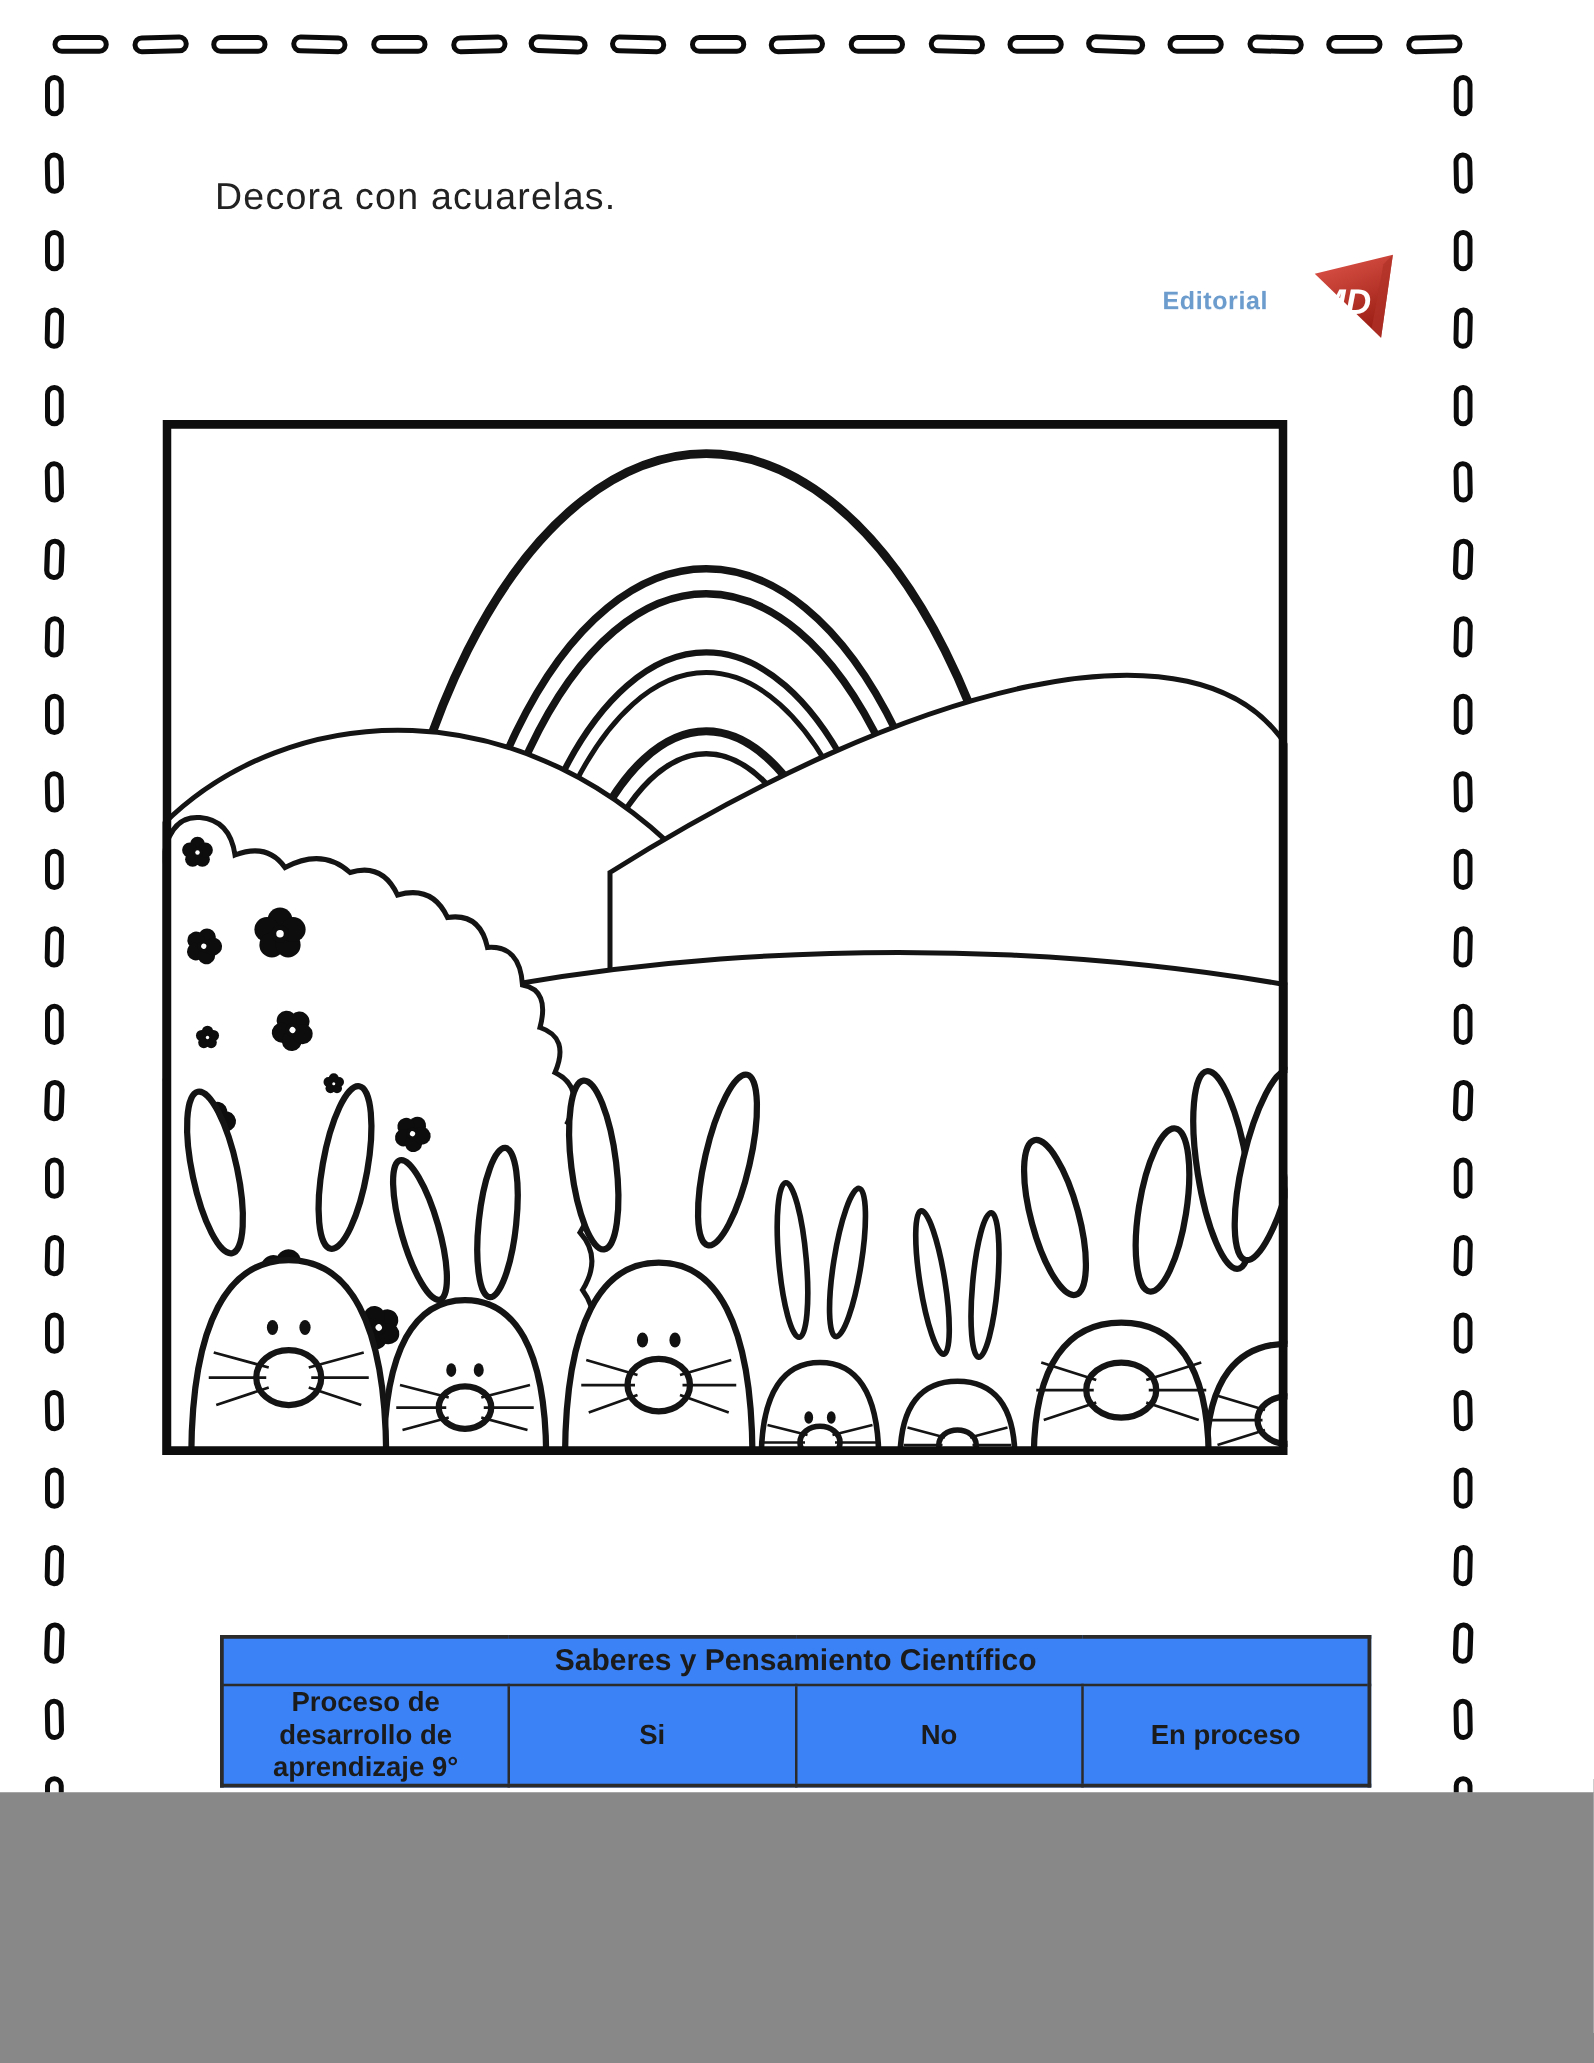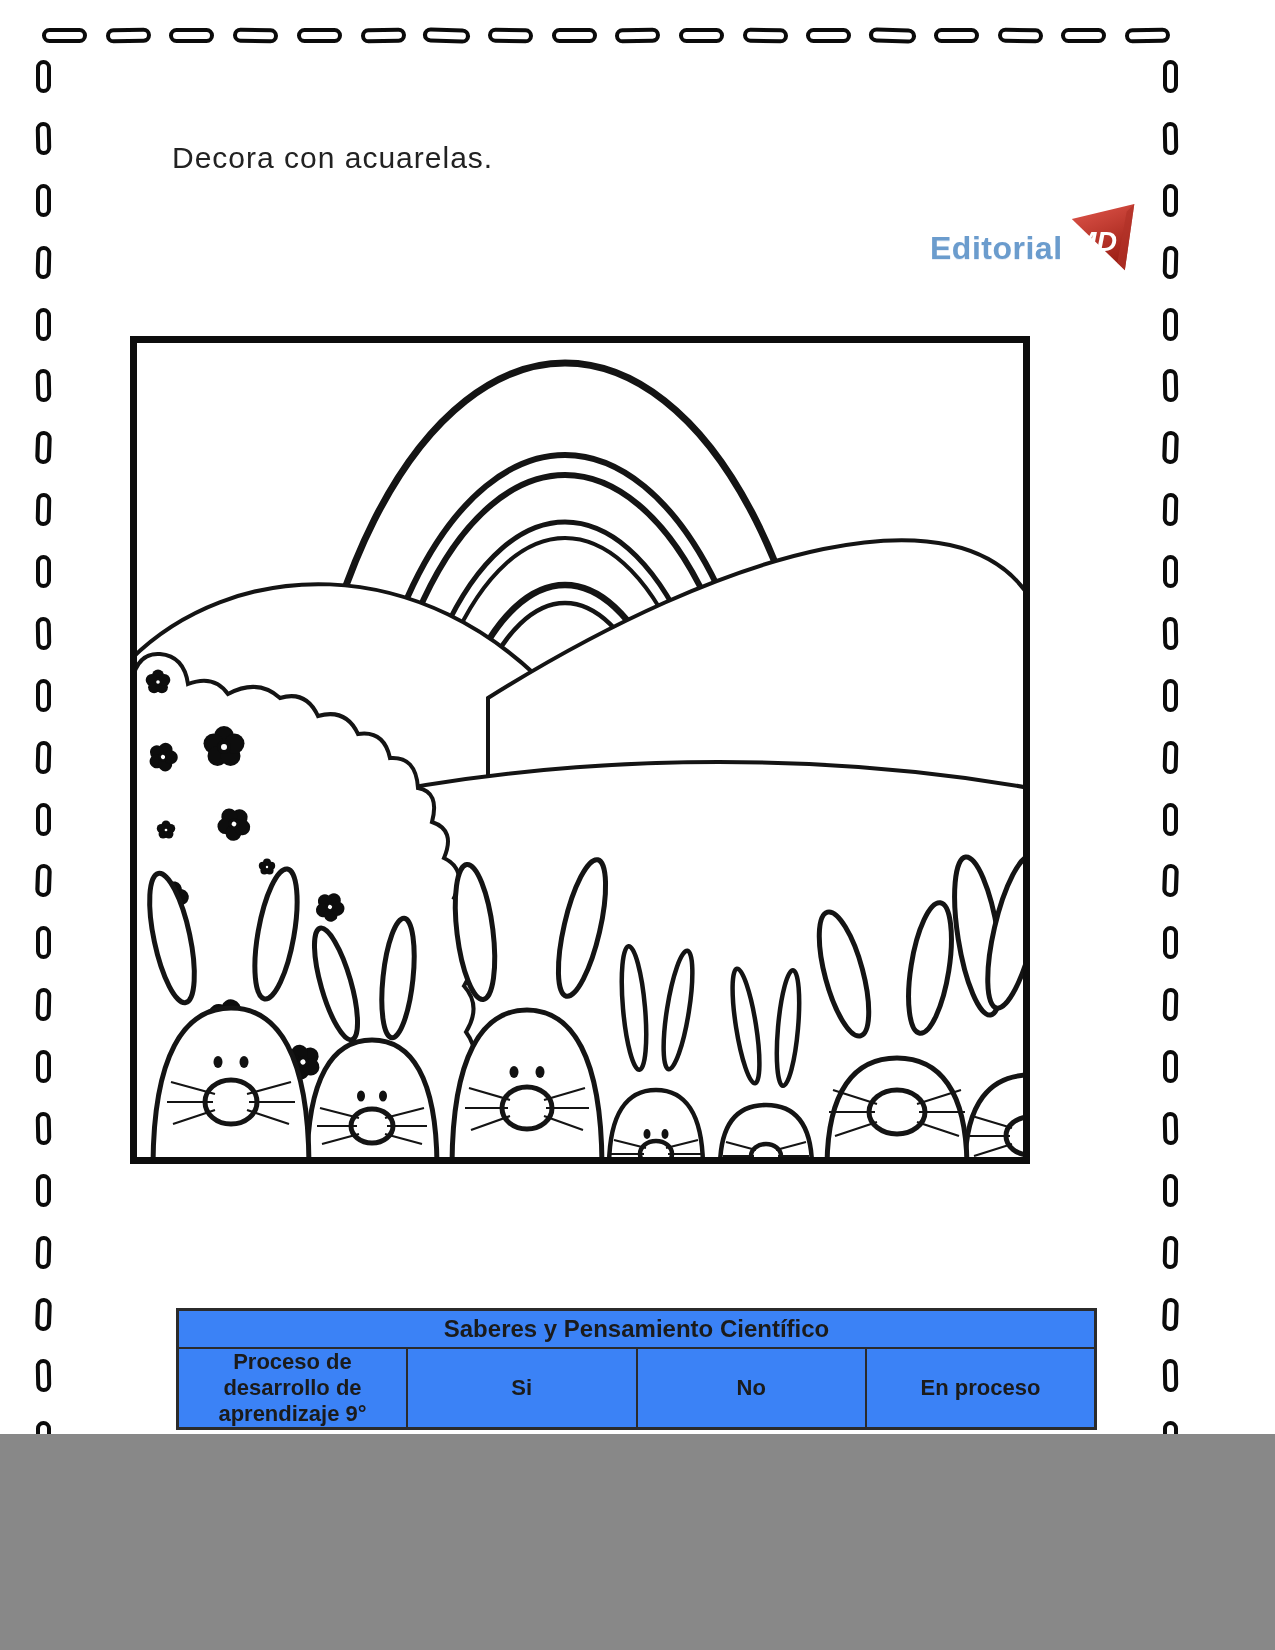--- a/index.html
+++ b/index.html
@@ -21,24 +21,24 @@
   .stitch i:nth-child(4n){transform:rotate(1.4deg);}
   .stitch i:nth-child(4n+2){transform:rotate(-1.2deg);}
   .stitch i:nth-child(7n){transform:rotate(2deg) scaleX(1.05);}
   
   .instruction{
     position:absolute;left:172px;top:141px;font-size:30px;letter-spacing:1px;color:#222;
   }
   
   .logo{position:absolute;left:930px;top:198px;width:190px;height:80px;}
   .logo-word{
-    position:absolute;left:0;top:32px;font-size:32px;font-weight:bold;color:#6b9ccd;
+    position:absolute;left:0;top:32px;font-size:20px;font-weight:bold;color:#6b9ccd;
     text-shadow:0 1px 0 #e8eef6;letter-spacing:0.5px;text-align:right;
   }
-  .logo-badge{position:absolute;left:118px;top:3px;margin-left:20px;}
+  .logo-badge{position:absolute;left:118px;top:3px;}
   
   .scene{position:absolute;left:130px;top:336px;width:900px;height:828px;}
   
   .assess{position:absolute;left:176px;top:1308px;}
   table.assess-t{border-collapse:collapse;table-layout:fixed;width:921px;background:#3b82f6;}
   table.assess-t,table.assess-t th,table.assess-t td{border:2px solid #2b2b2b;}
   table.assess-t{border-width:3px;}
   .assess-title{height:36px;font-size:24px;font-weight:bold;text-align:center;padding:0;}
   .assess-head th{height:38px;font-size:22px;font-weight:bold;text-align:center;padding:0 4px;}
   .assess-row td{height:66px;font-size:23px;vertical-align:middle;}

